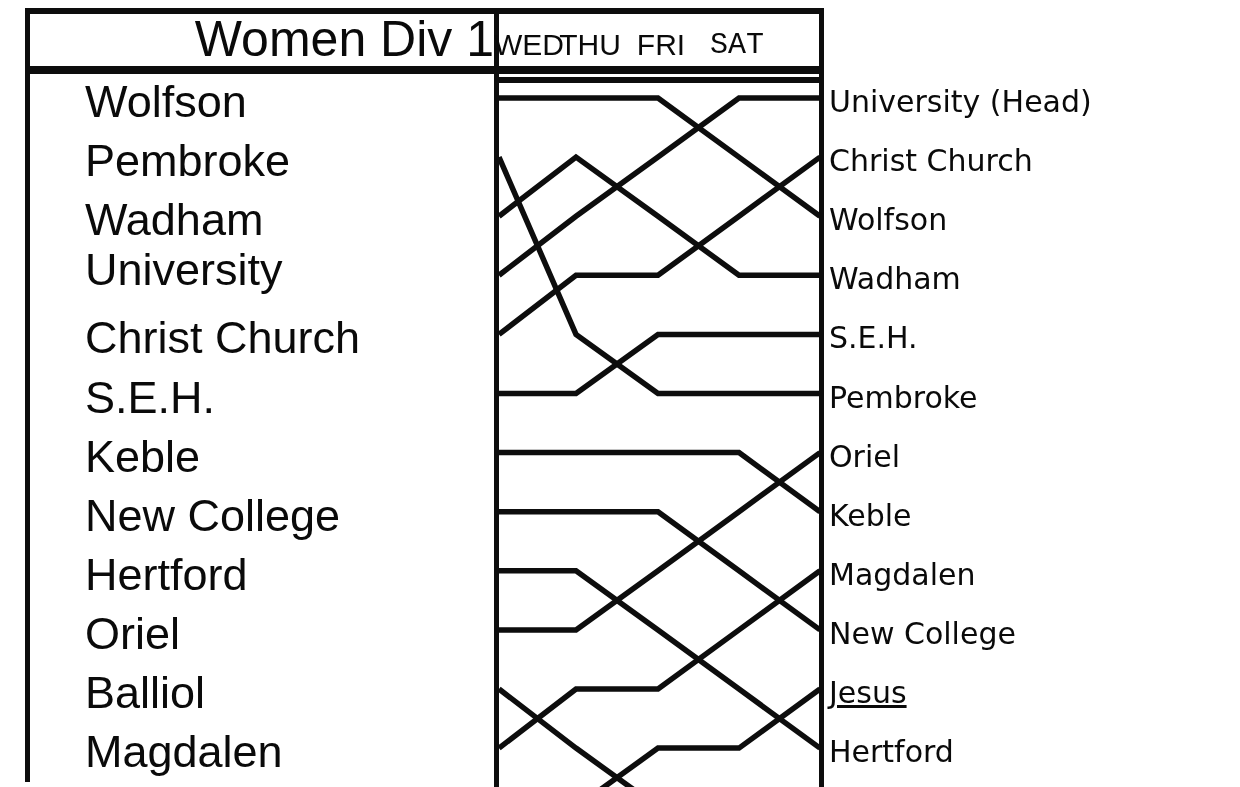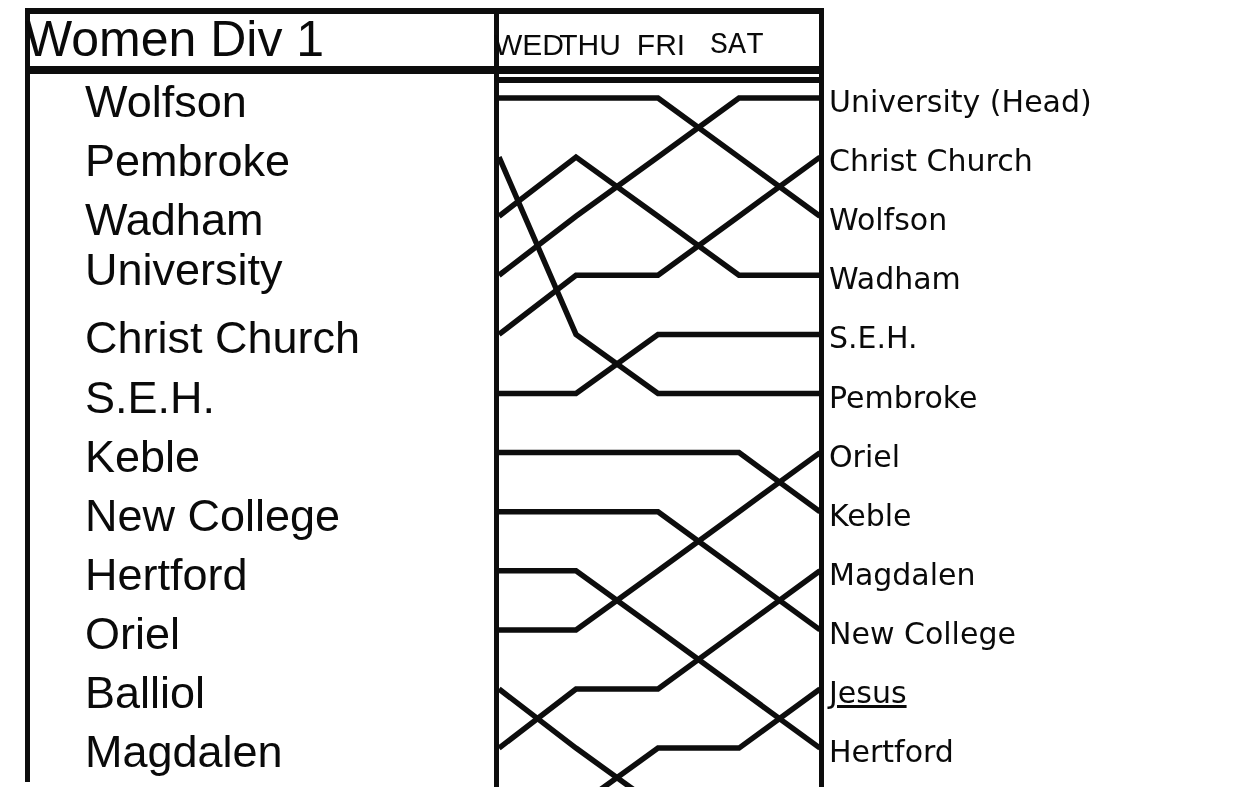--- a/index.html
+++ b/index.html
@@ -1,20 +1,20 @@
 <!DOCTYPE html>
 <html><head>
 <meta charset="utf-8">
 <style>
   html,body{margin:0;padding:0;background:#ffffff;}
   .page{position:relative;width:1240px;height:787px;background:#ffffff;overflow:hidden;
         font-family:"Liberation Sans",sans-serif;color:#0a0a0a;}
   .rule{position:absolute;background:#0d0d0d;}
   .title{position:absolute;left:25px;top:13px;width:469px;height:52px;line-height:52px;
-         text-align:left;font-size:50px;white-space:nowrap;}
+         text-align:right;font-size:50px;white-space:nowrap;}
   .day{position:absolute;top:28px;transform:translateX(-50%);font-size:30px;line-height:34px;
        white-space:nowrap;}
   .lname{position:absolute;left:85px;height:56px;line-height:56px;font-size:45px;white-space:nowrap;}
   .rname{position:absolute;left:829px;height:56px;line-height:56px;font-size:30px;white-space:nowrap;
          font-family:"DejaVu Sans",sans-serif;}
   svg{position:absolute;left:0;top:0;}
   polyline{fill:none;stroke-width:5.5;stroke-linecap:butt;stroke-linejoin:miter;}
 </style>
 </head>
 <body>

